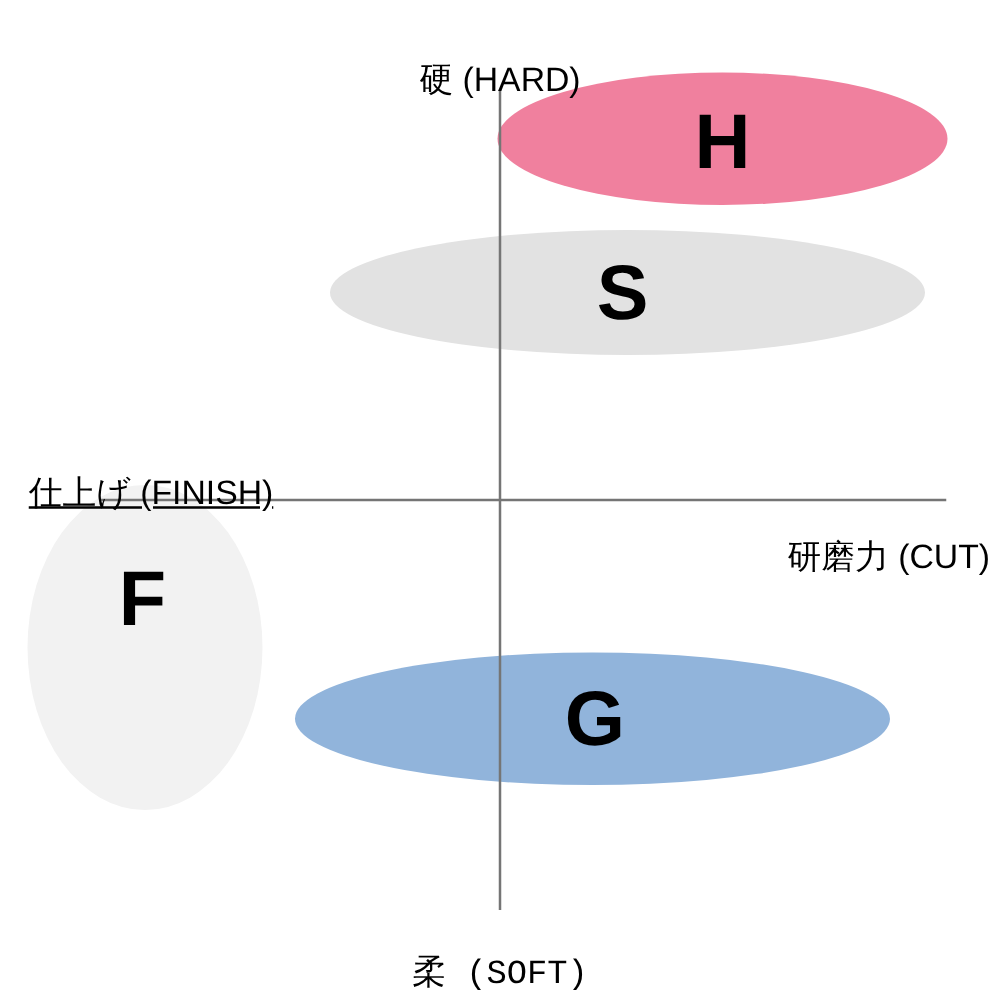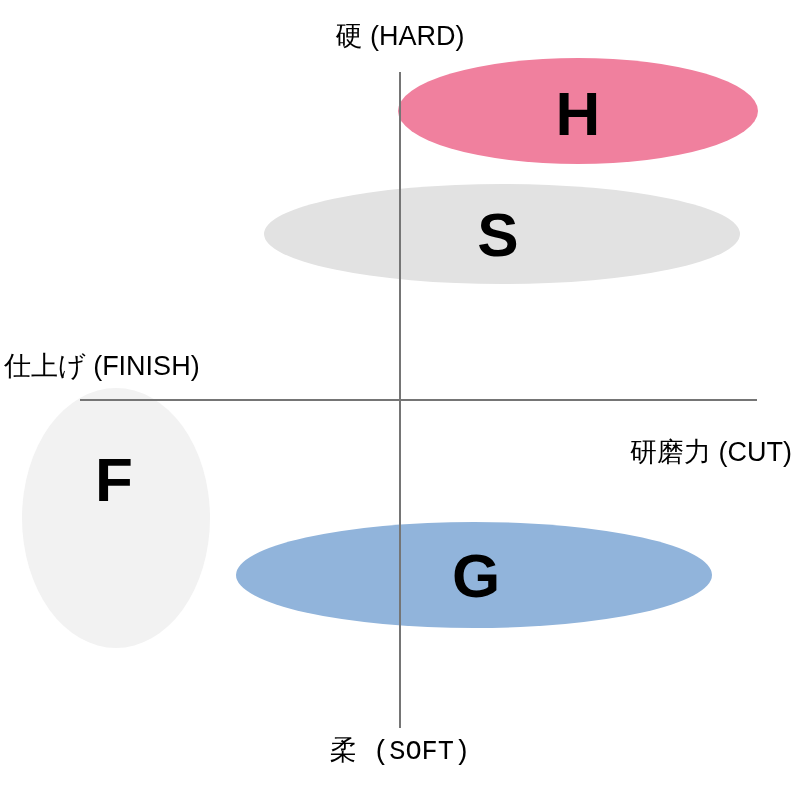--- a/index.html
+++ b/index.html
@@ -29,39 +29,41 @@
     display: block;
   }
   .axis-label {
     position: absolute;
     font-size: 27px;
     font-weight: 400;
     color: #000000;
     white-space: nowrap;
     letter-spacing: 0px;
     line-height: 1;
+    margin-top: 28px;
   }
   .label-hard {
     left: 400px;
     top: 23px;
     transform: translateX(-50%);
   }
   .label-soft {
     left: 400px;
     top: 739px;
     transform: translateX(-50%);
     font-family: Liberation Mono, monospace;
   }
   .label-finish {
-    left: 4px;
+    left: 23px;
     top: 353px;
+    text-decoration: underline;
   }
   .label-cut {
     left: 792px;
-    top: 439px;
+    top: 404px;
     transform: translateX(-100%);
   }
   .blob-letter {
     position: absolute;
     font-size: 62px;
     font-weight: bold;
     color: #000000;
     line-height: 1;
     transform: translate(-50%, -50%);
     letter-spacing: 0px;

